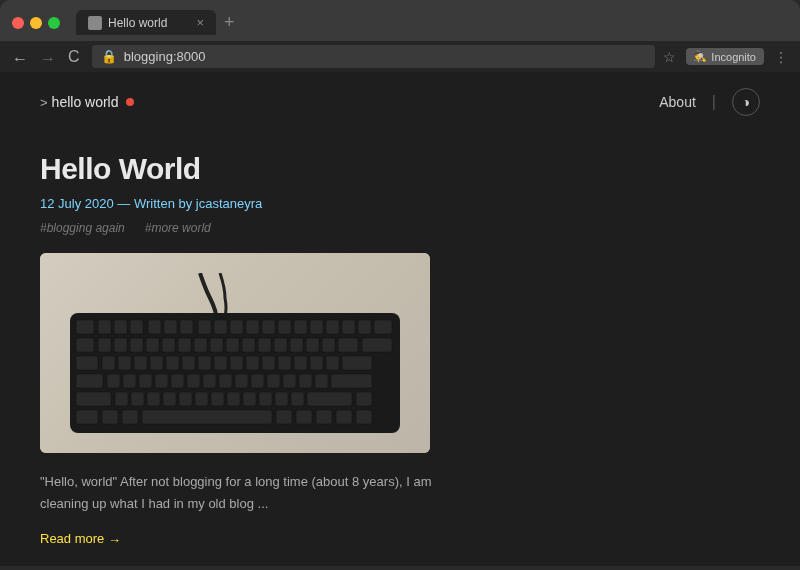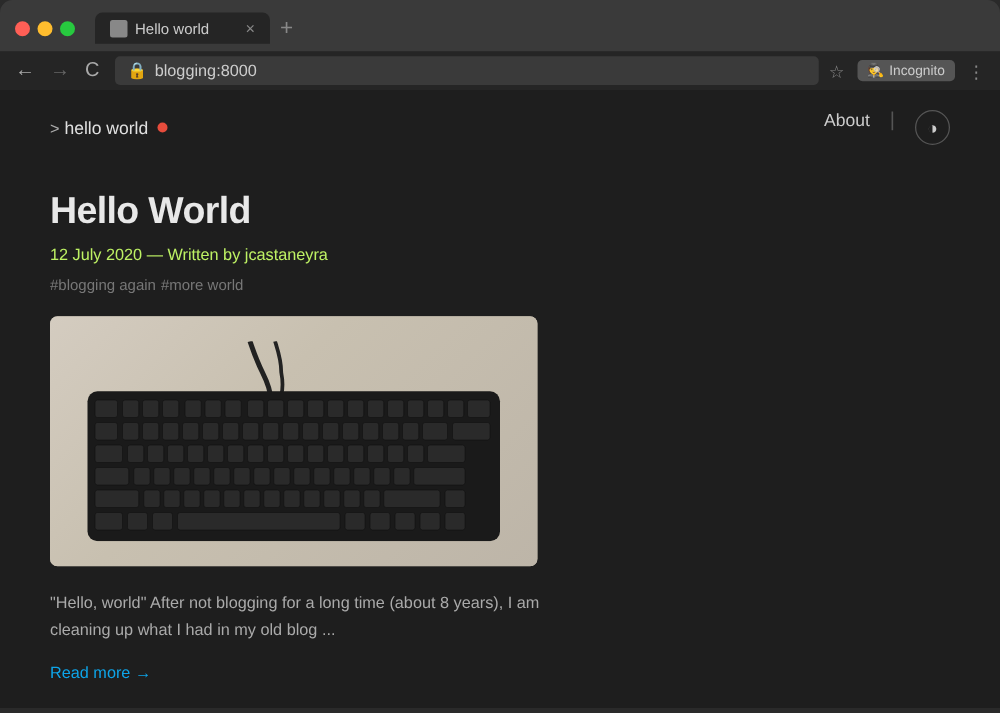--- a/index.html
+++ b/index.html
@@ -180,20 +180,21 @@
     .site-logo-indicator {
       width: 8px;
       height: 8px;
       background: #e74c3c;
       border-radius: 50%;
       margin-left: 3px;
     }
 
     .nav-right {
       display: flex;
+      align-items: center;
       gap: 16px;
     }
 
     .nav-link {
       color: #ccc;
       font-size: 14px;
       cursor: pointer;
       text-decoration: none;
     }
 
@@ -223,29 +224,30 @@
 
     .article-title {
       font-size: 30px;
       font-weight: 700;
       color: #e8e8e8;
       margin-bottom: 10px;
       letter-spacing: -0.5px;
     }
 
     .article-meta {
-      color: #bef264;
+      color: #7dd3fc;
       font-size: 13px;
       margin-bottom: 10px;
     }
 
     .article-tags {
       display: flex;
-      gap: 4px;
+      gap: 20px;
       margin-bottom: 18px;
+      font-style: italic;
     }
 
     .article-tag {
       color: #777;
       font-size: 12px;
       cursor: pointer;
     }
 
     .article-image {
       width: 390px;
@@ -270,21 +272,21 @@
 
     .article-excerpt {
       color: #aaa;
       font-size: 13px;
       line-height: 1.7;
       max-width: 420px;
       margin-bottom: 14px;
     }
 
     .read-more {
-      color: #0ea5e9;
+      color: #fde047;
       font-size: 13px;
       cursor: pointer;
       text-decoration: none;
       display: inline-flex;
       align-items: center;
       gap: 4px;
     }
   </style>
 </head>
 <body>

